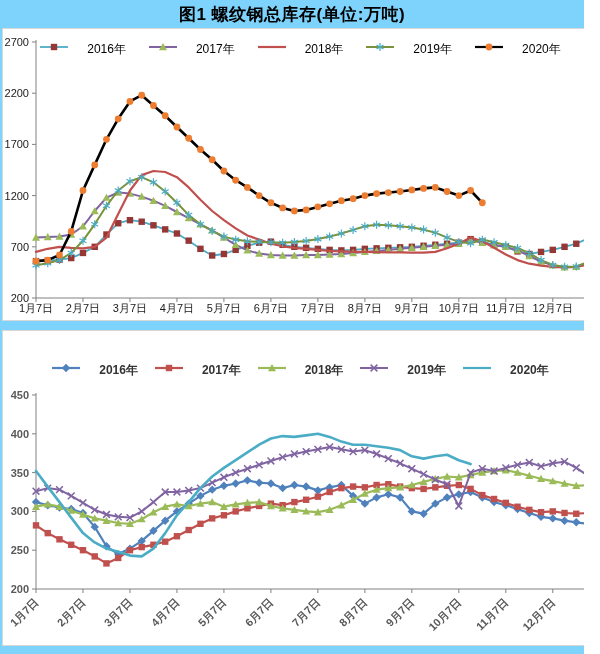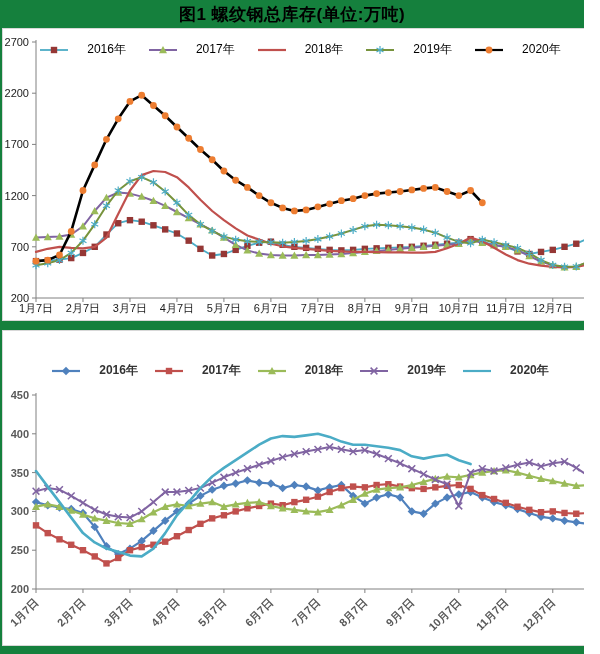--- a/index.html
+++ b/index.html
@@ -1,35 +1,35 @@
 <!DOCTYPE html>
 <html><head>
 <meta charset="utf-8">
 <style>
   html,body{margin:0;padding:0;background:#fff;}
   .page{
-    position:relative;width:584px;height:654px;background:#15803d;overflow:hidden;
+    position:relative;width:584px;height:654px;background:#7dd3fc;overflow:hidden;
     font-family:"Liberation Sans","DejaVu Sans",sans-serif;
   }
   .chart-title{
     position:absolute;left:0;width:100%;text-align:center;
     font-size:17px;font-weight:bold;color:#000;letter-spacing:0.5px;
   }
   #title1{top:3px;}
   .chart-box{position:absolute;left:2px;width:594px;background:#fff;border:1px solid #d8d8d8;}
   #box1{top:28px;height:291px;}
   #box2{top:330px;height:314px;}
   #box2 .chart-title{top:1px;}
   .legend{
     position:absolute;left:0;width:100%;display:flex;justify-content:center;
     align-items:center;gap:22px;font-size:12px;color:#000;
   }
   #legend1{top:12px;}
   #legend2{top:31px;gap:16px;font-weight:bold;color:#333;}
-  .legend-item{display:flex;align-items:center;gap:18px;}
+  .legend-item{display:flex;gap:18px;}
   .legend-item svg{display:block;}
   svg.plot{position:absolute;left:0;top:0;}
   svg text{font-family:"Liberation Sans","DejaVu Sans",sans-serif;}
 </style>
 </head>
 <body>
 
 <div class="page">
 
   <div class="chart-title" id="title1">图1 螺纹钢总库存(单位:万吨)</div>

